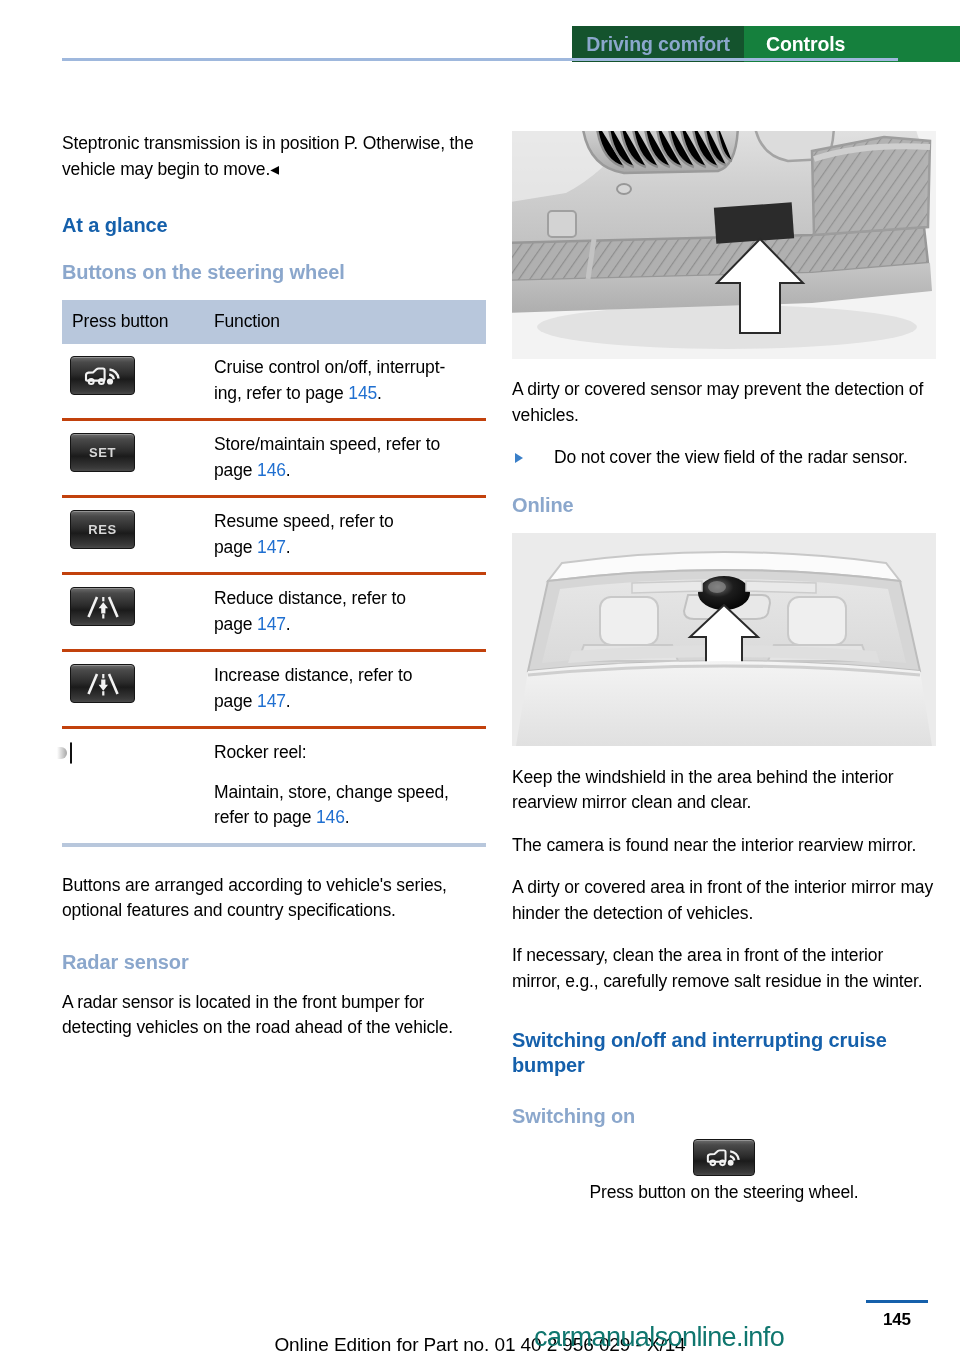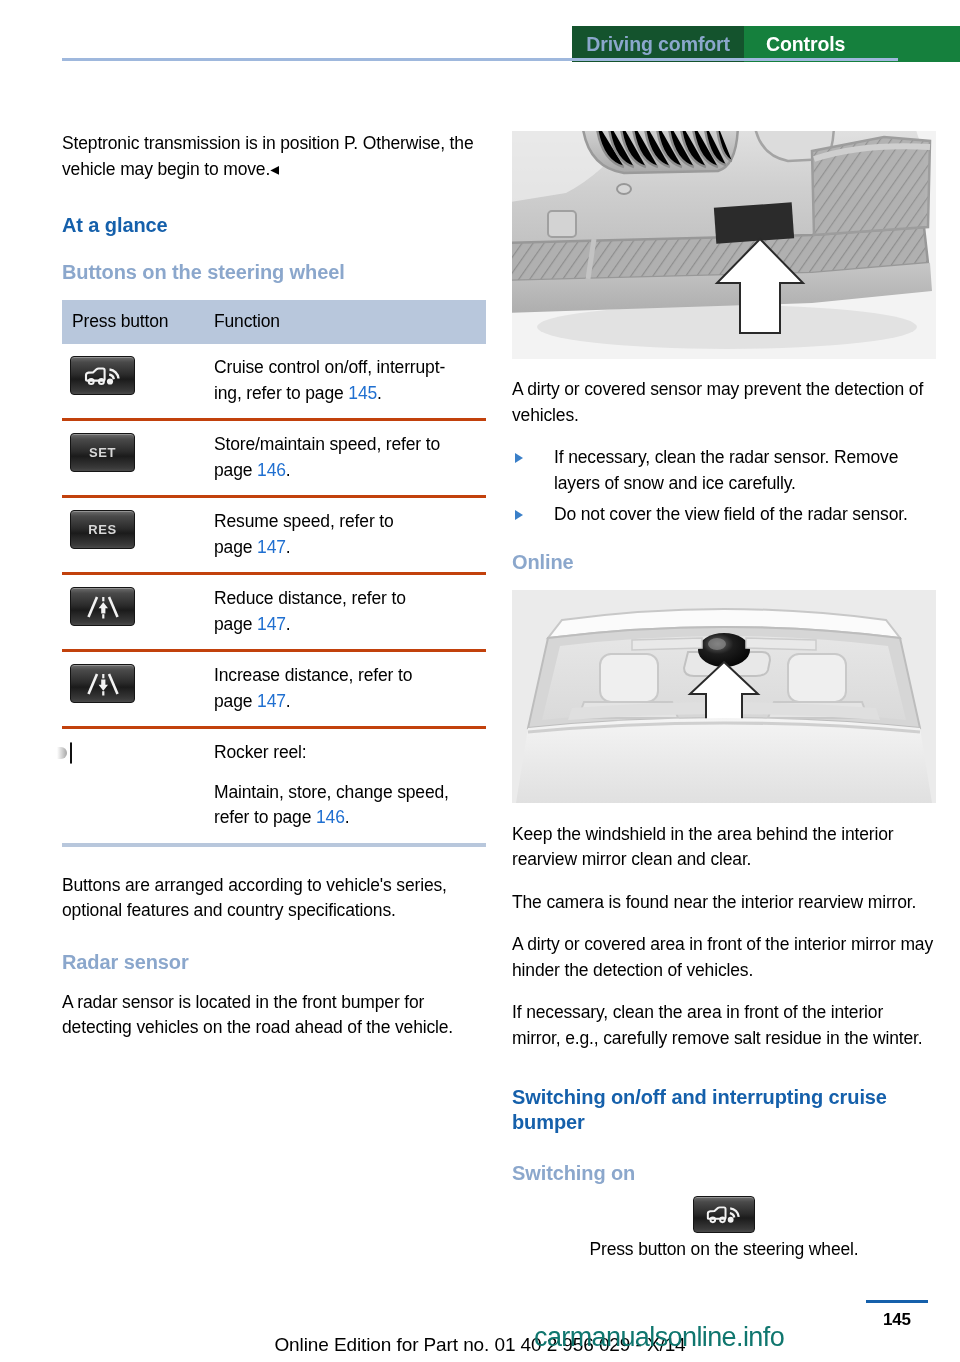--- a/index.html
+++ b/index.html
@@ -478,24 +478,20 @@
 
       <path d="M248 108 L291 152 L268 152 L268 202 L228 202 L228 152 L205 152 Z" fill="#ffffff" stroke="#2a2a2a" stroke-width="2"></path>
     </svg>
   </div>
 
   <p class="body-text">A dirty or covered sensor may prevent the detection of vehicles.</p>
 
   <ul class="bullets">
     <li>
       <span class="tri"></span>
-      <span>If necessary, clean the radar sensor. Remove layers of snow and ice carefully.</span>
-    </li>
-    <li>
-      <span class="tri"></span>
       <span>Do not cover the view field of the radar sensor.</span>
     </li>
   </ul>
 
   <h2 class="sub" style="margin-top:22px;">Online</h2>
 
   <div class="figure fig-camera">
     <svg width="424" height="213" viewBox="0 0 424 213" aria-hidden="true">
       <defs>
         <linearGradient id="hoodG" x1="0" y1="0" x2="0" y2="1">

